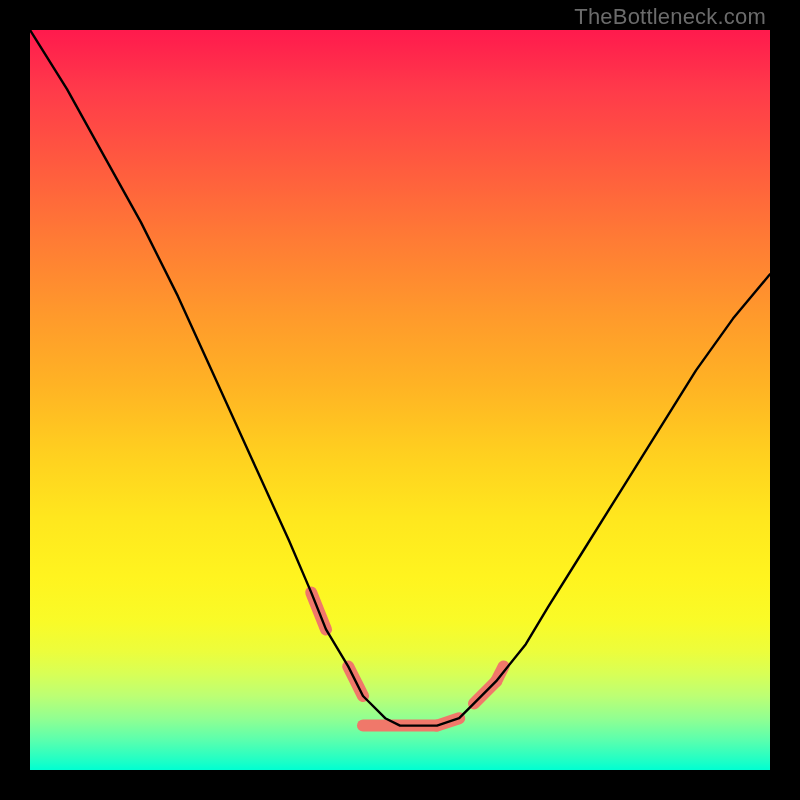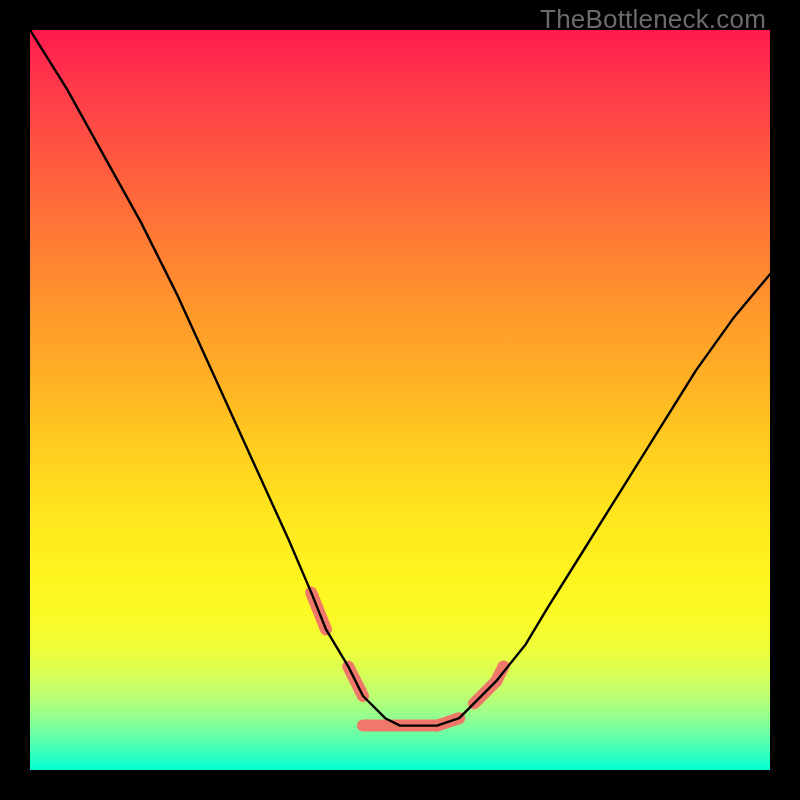--- a/index.html
+++ b/index.html
@@ -48,21 +48,21 @@
     left: 0;
     top: 0;
     width: 740px;
     height: 740px;
   }
   .watermark {
     position: absolute;
     top: 4px;
     right: 34px;
     color: #6b6b6b;
-    font-size: 26px;
+    font-size: 22px;
     font-weight: 500;
     letter-spacing: 0.2px;
     user-select: none;
   }
 </style>
 </head>
 <body>
 
 <div class="frame">
   <div class="watermark">TheBottleneck.com</div>

